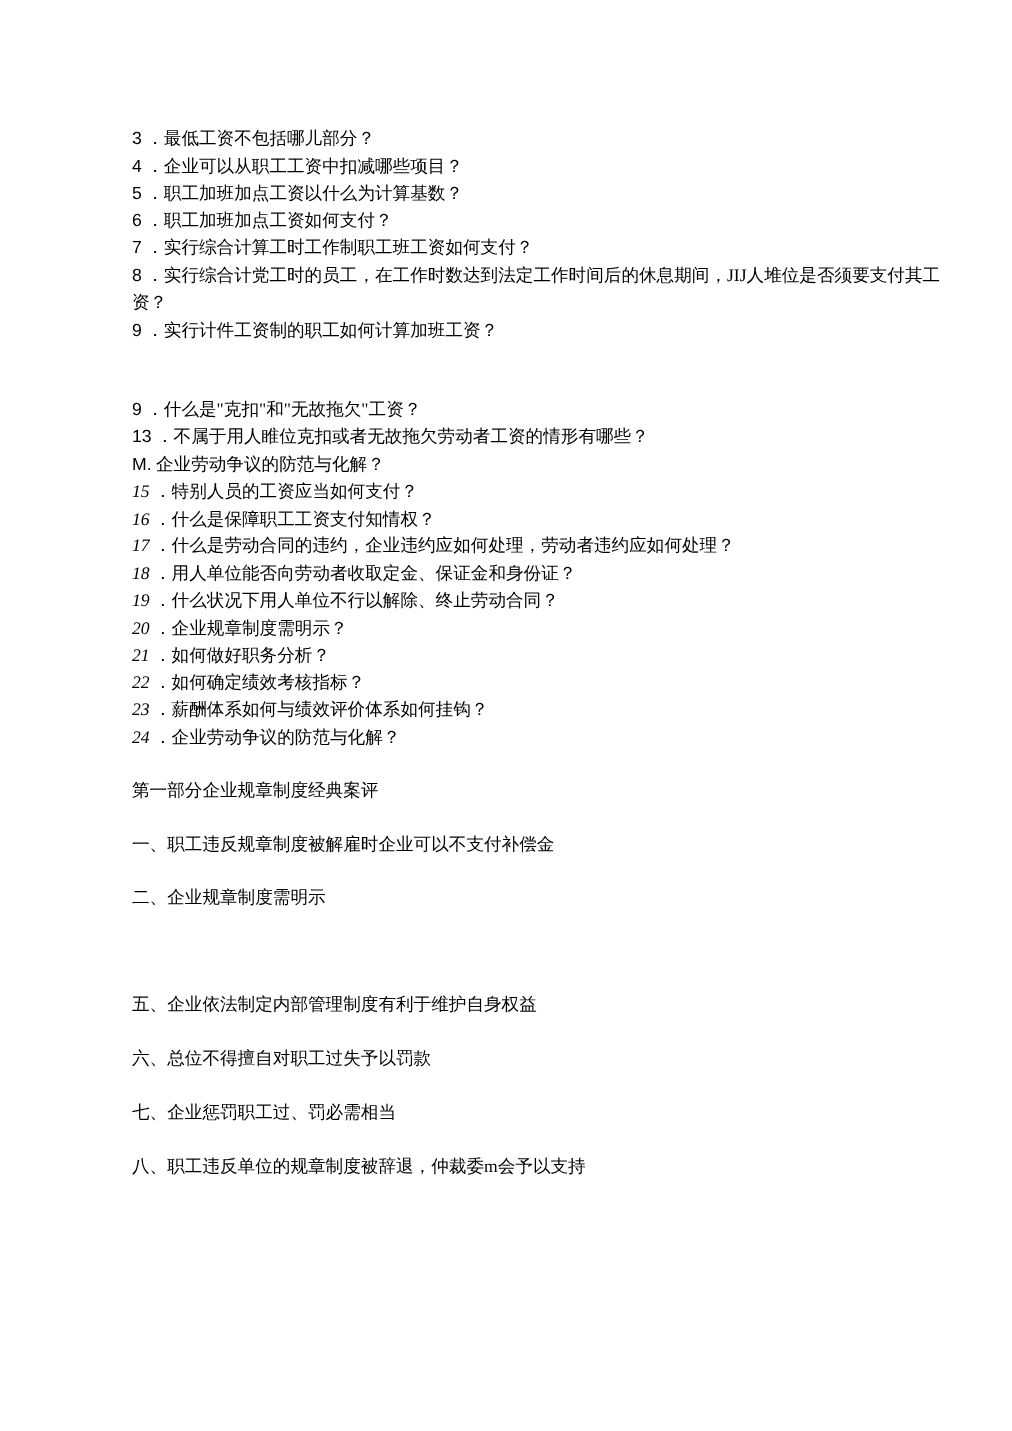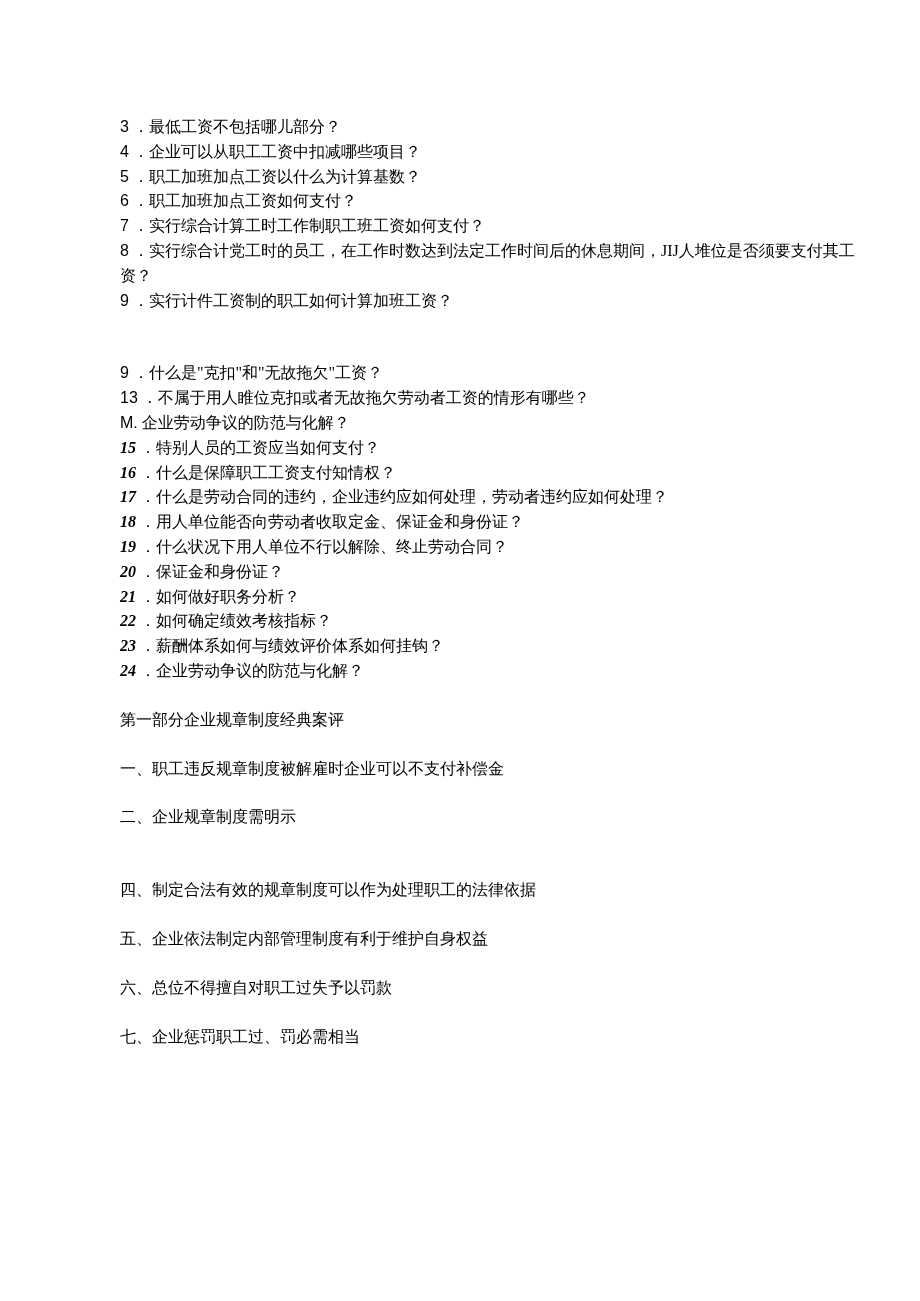--- a/index.html
+++ b/index.html
@@ -18,21 +18,20 @@
     .item {
       margin: 0;
       padding: 0;
     }
     .num {
       font-family: Arial, sans-serif;
     }
     .italic-num {
       font-family: "Times New Roman", serif;
       font-style: italic;
-      font-weight: bold;
     }
     .spacer {
       height: 24px;
     }
     .spacer-sm {
       height: 24px;
     }
   </style>
 </head>
 <body>
@@ -58,38 +57,38 @@
     <div class="item"><span class="num">13</span> <span>．不属于用人睢位克扣或者无故拖欠劳动者工资的情形有哪些？</span></div>
     <div class="item"><span class="num">M.</span><span> 企业劳动争议的防范与化解？</span></div>
   </div>
 
   <div>
     <div class="item"><span class="italic-num">15</span> <span>．特别人员的工资应当如何支付？</span></div>
     <div class="item"><span class="italic-num">16</span> <span>．什么是保障职工工资支付知情权？</span></div>
     <div class="item"><span class="italic-num">17</span> <span>．什么是劳动合同的违约，企业违约应如何处理，劳动者违约应如何处理？</span></div>
     <div class="item"><span class="italic-num">18</span> <span>．用人单位能否向劳动者收取定金、保证金和身份证？</span></div>
     <div class="item"><span class="italic-num">19</span> <span>．什么状况下用人单位不行以解除、终止劳动合同？</span></div>
-    <div class="item"><span class="italic-num">20</span> <span>．保证金和身份证？</span></div>
+    <div class="item"><span class="italic-num">20</span> <span>．企业规章制度需明示？</span></div>
     <div class="item"><span class="italic-num">21</span> <span>．如何做好职务分析？</span></div>
     <div class="item"><span class="italic-num">22</span> <span>．如何确定绩效考核指标？</span></div>
     <div class="item"><span class="italic-num">23</span> <span>．薪酬体系如何与绩效评价体系如何挂钩？</span></div>
     <div class="item"><span class="italic-num">24</span> <span>．企业劳动争议的防范与化解？</span></div>
   </div>
 
   <div class="spacer"></div>
 
   <div class="item">第一部分企业规章制度经典案评</div>
 
   <div class="spacer"></div>
   <div class="item">一、职工违反规章制度被解雇时企业可以不支付补偿金</div>
   <div class="spacer"></div>
   <div class="item">二、企业规章制度需明示</div>
   <div class="spacer"></div>
   <div class="spacer"></div>
-  <div class="item">四、制定合法有效的规章制度可以作为处理职工的法律依据</div>
   <div class="spacer"></div>
   <div class="item">五、企业依法制定内部管理制度有利于维护自身权益</div>
   <div class="spacer"></div>
   <div class="item">六、总位不得擅自对职工过失予以罚款</div>
   <div class="spacer"></div>
   <div class="item">七、企业惩罚职工过、罚必需相当</div>
   <div class="spacer"></div>
+  <div class="item">八、职工违反单位的规章制度被辞退，仲裁委m会予以支持</div>
 </div>
 
 </body></html>

